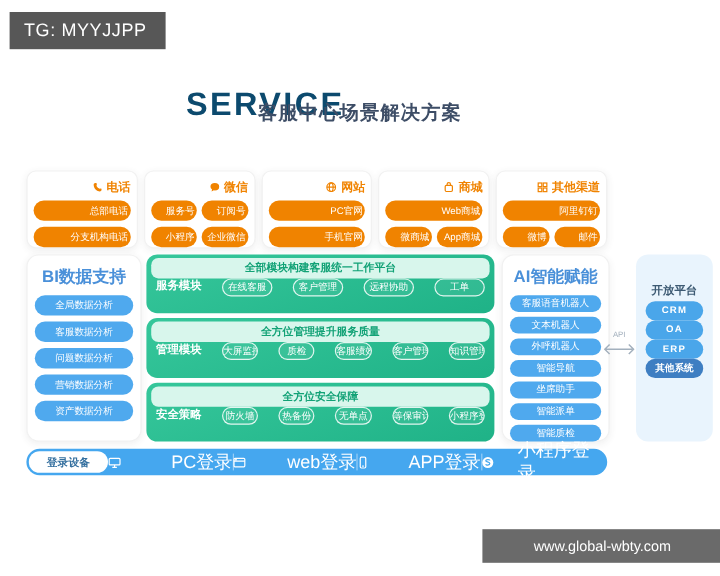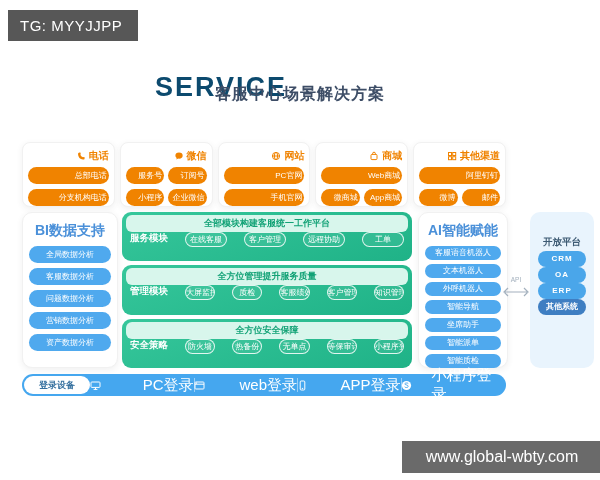--- a/index.html
+++ b/index.html
@@ -3,21 +3,21 @@
 <meta charset="utf-8">
 <style>
   *{margin:0;padding:0;box-sizing:border-box}
   html,body{width:600px;height:480px}
   body{position:relative;background:#fff;font-family:"Liberation Sans","DejaVu Sans",sans-serif;overflow:hidden}
 
   
   .tg-box{position:absolute;left:8px;top:10px;background:#575757;color:#fff;
     font-size:15px;padding:7px 16px 7px 12px;letter-spacing:.5px}
   .site-box{position:absolute;right:0;top:441px;background:#6a6a6a;color:#fff;
-    font-size:16px;padding:7px 14px 7px 16px;min-width:198px;text-align:center}
+    font-size:12px;padding:7px 14px 7px 16px;min-width:198px;text-align:center}
 
   
   .title-wrap{position:absolute;left:0;top:70px;width:600px;height:42px}
   .service-bg{position:absolute;left:155px;top:2px;font-size:27px;font-weight:bold;
     color:#0c4a6e;letter-spacing:2px}
   .main-title{position:absolute;left:0;top:14px;width:100%;text-align:center;
     font-size:16px;font-weight:bold;color:#3d4d66;letter-spacing:1px;z-index:2}
 
   
   .channels{position:absolute;left:22px;top:142px;width:484px;display:flex;gap:5px}

